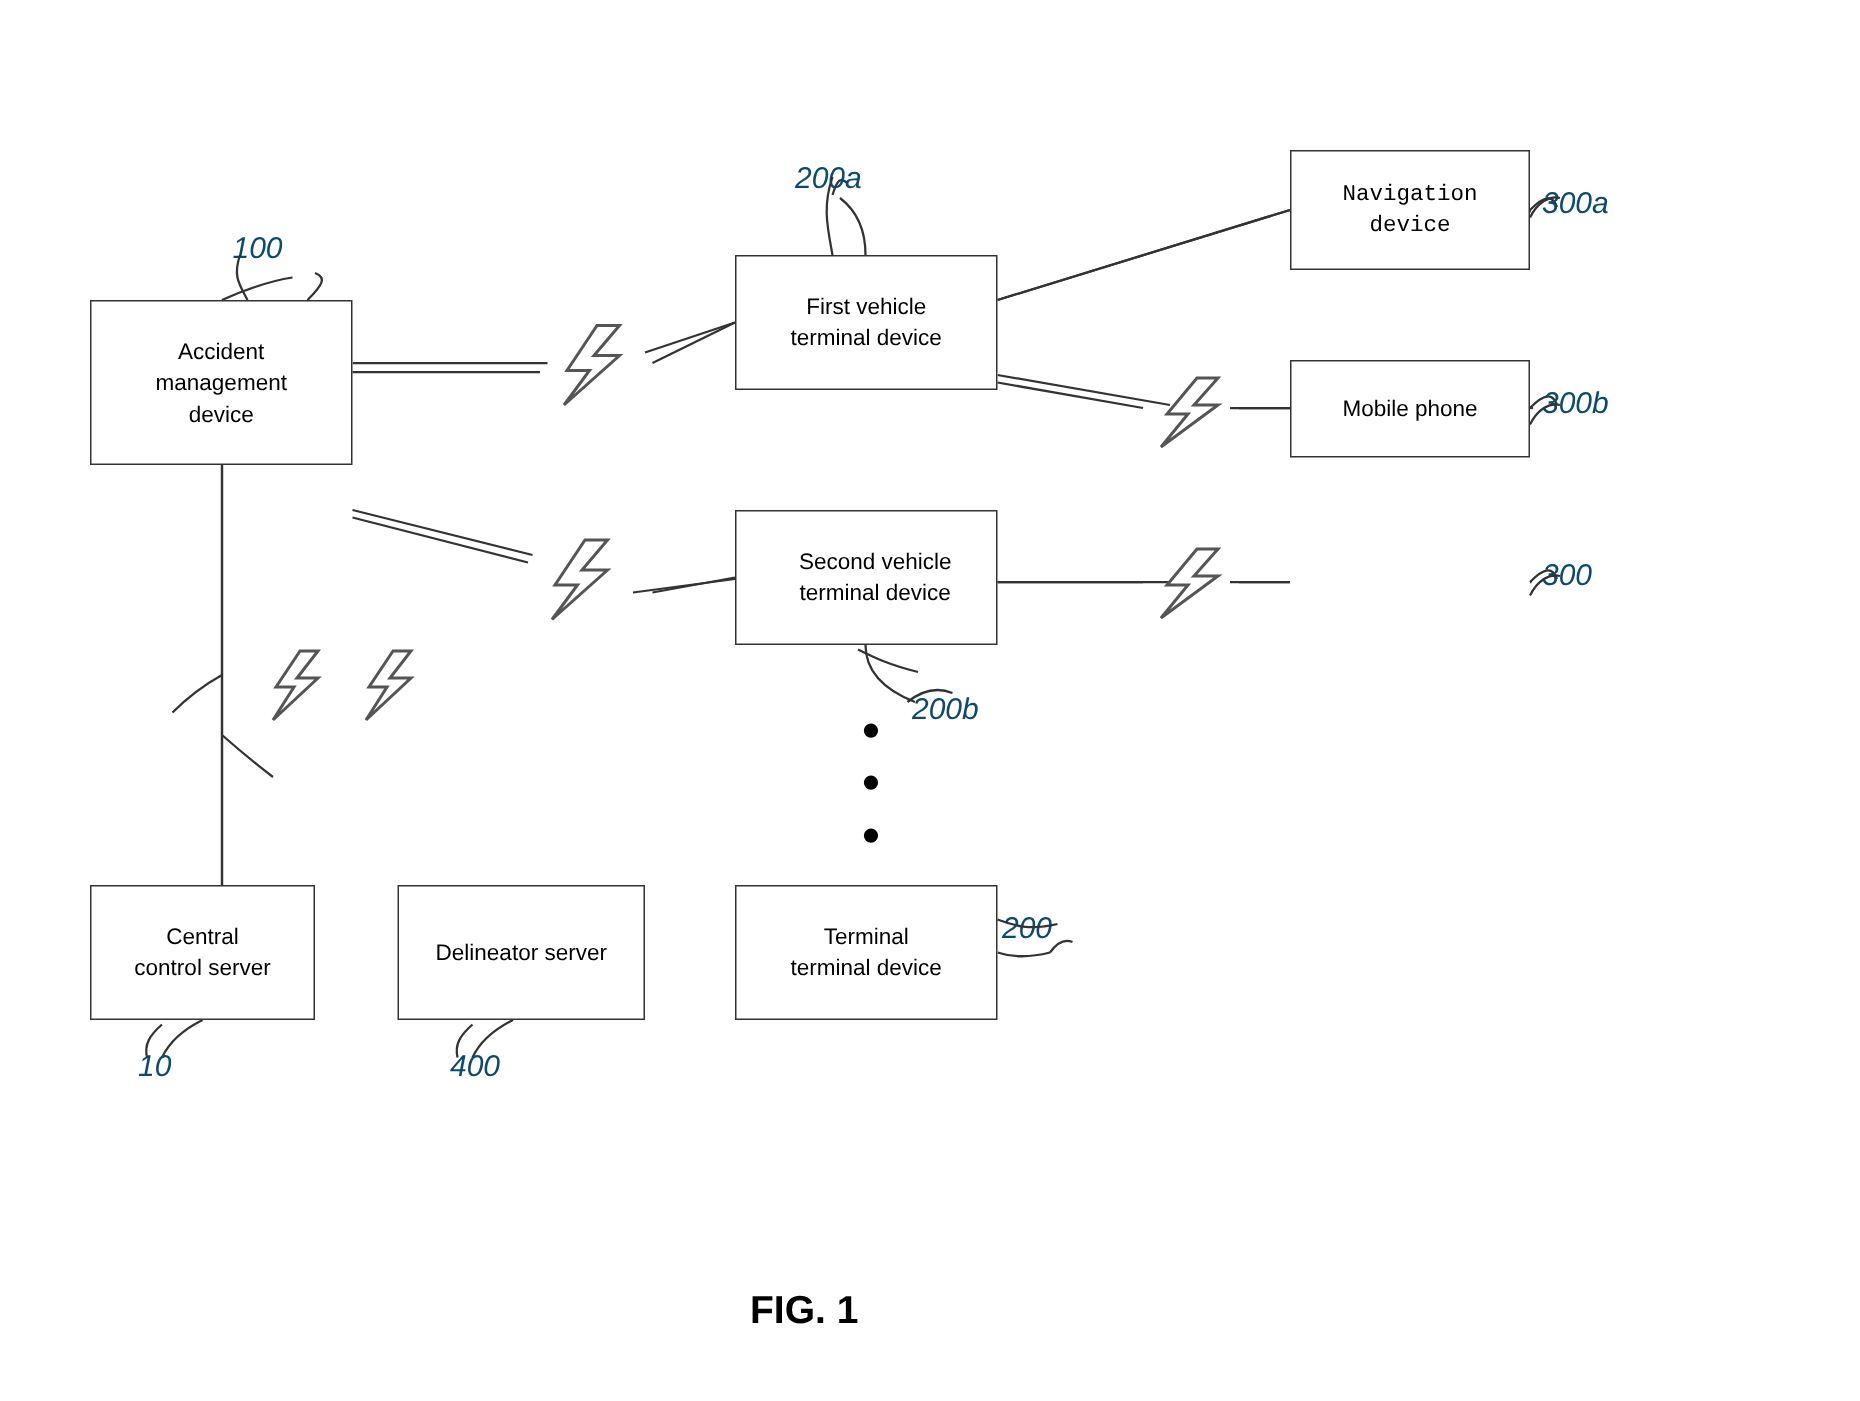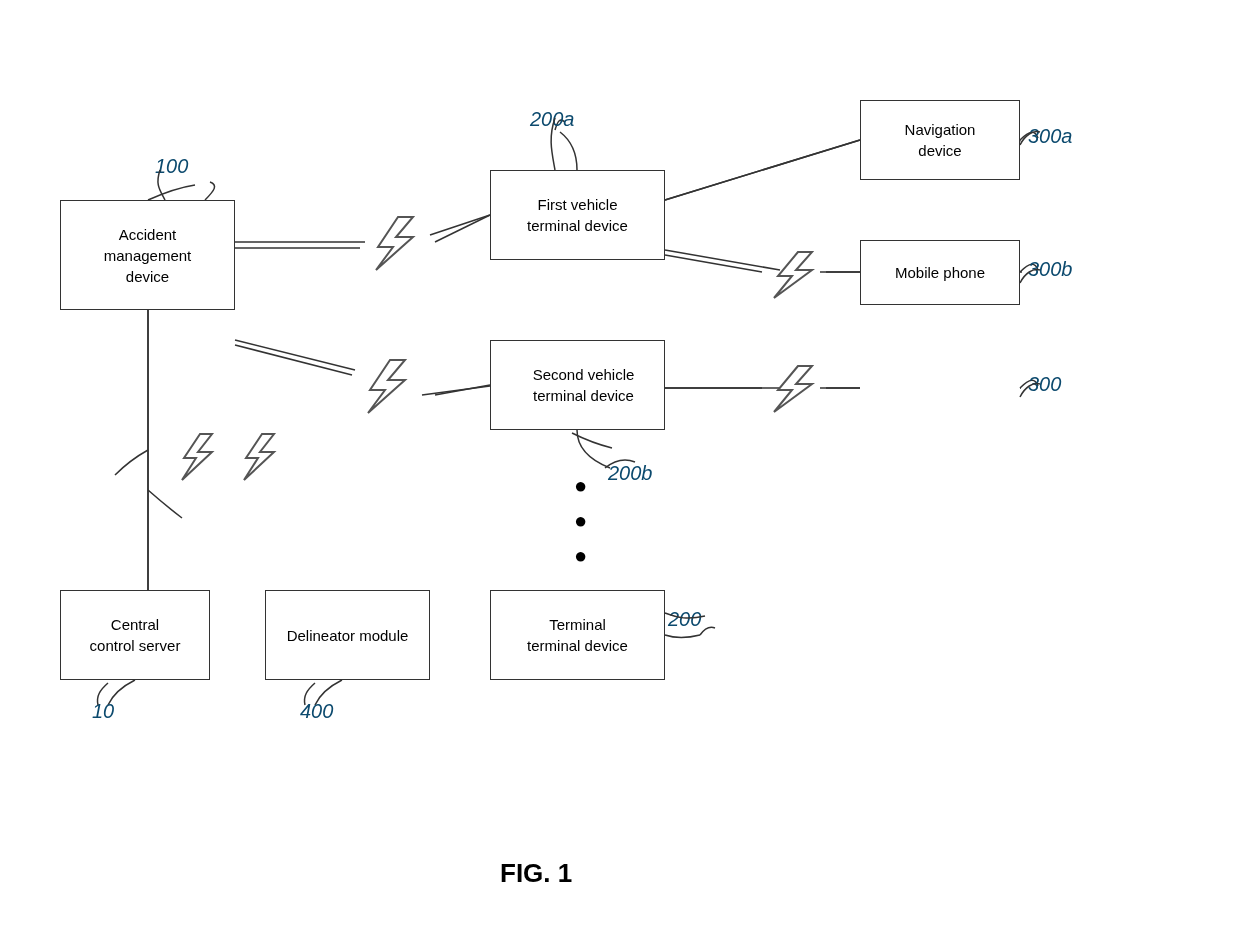--- a/index.html
+++ b/index.html
@@ -125,37 +125,37 @@
   <div class="box" style="left:490px; top:340px; width:175px; height:90px;">
     <span style="white-space:pre-line;margin-left:12px;">Second vehicle
 terminal device</span>
   </div>
 
   <div class="box" style="left:490px; top:590px; width:175px; height:90px;">
     <span style="white-space:pre-line;">Terminal
 terminal device</span>
   </div>
 
-  <div class="box" style="left:860px; top:100px; width:160px; height:80px;">
+  <div class="box" style="left:860px; top:100px; width:160px; height:80px;font-family:Liberation Mono, monospace;">
     <span style="white-space:pre-line;">Navigation
 device</span>
   </div>
 
   <div class="box" style="left:860px; top:240px; width:160px; height:65px;">
     <span style="white-space:pre-line;">Mobile phone</span>
   </div>
 
 
   <div class="box" style="left:60px; top:590px; width:150px; height:90px;">
     <span style="white-space:pre-line;">Central
 control server</span>
   </div>
 
   <div class="box" style="left:265px; top:590px; width:165px; height:90px;">
-    <span style="white-space:pre-line;">Delineator module</span>
+    <span style="white-space:pre-line;">Delineator server</span>
   </div>
 
   <span class="label" style="left:155px; top:155px;">100</span>
   <span class="label" style="left:530px; top:108px;">200a</span>
   <span class="label" style="left:608px; top:462px;">200b</span>
   <span class="label" style="left:668px; top:608px;">200</span>
   <span class="label" style="left:1028px; top:125px;">300a</span>
   <span class="label" style="left:1028px; top:258px;">300b</span>
   <span class="label" style="left:1028px; top:373px;">300</span>
   <span class="label" style="left:92px; top:700px;">10</span>

